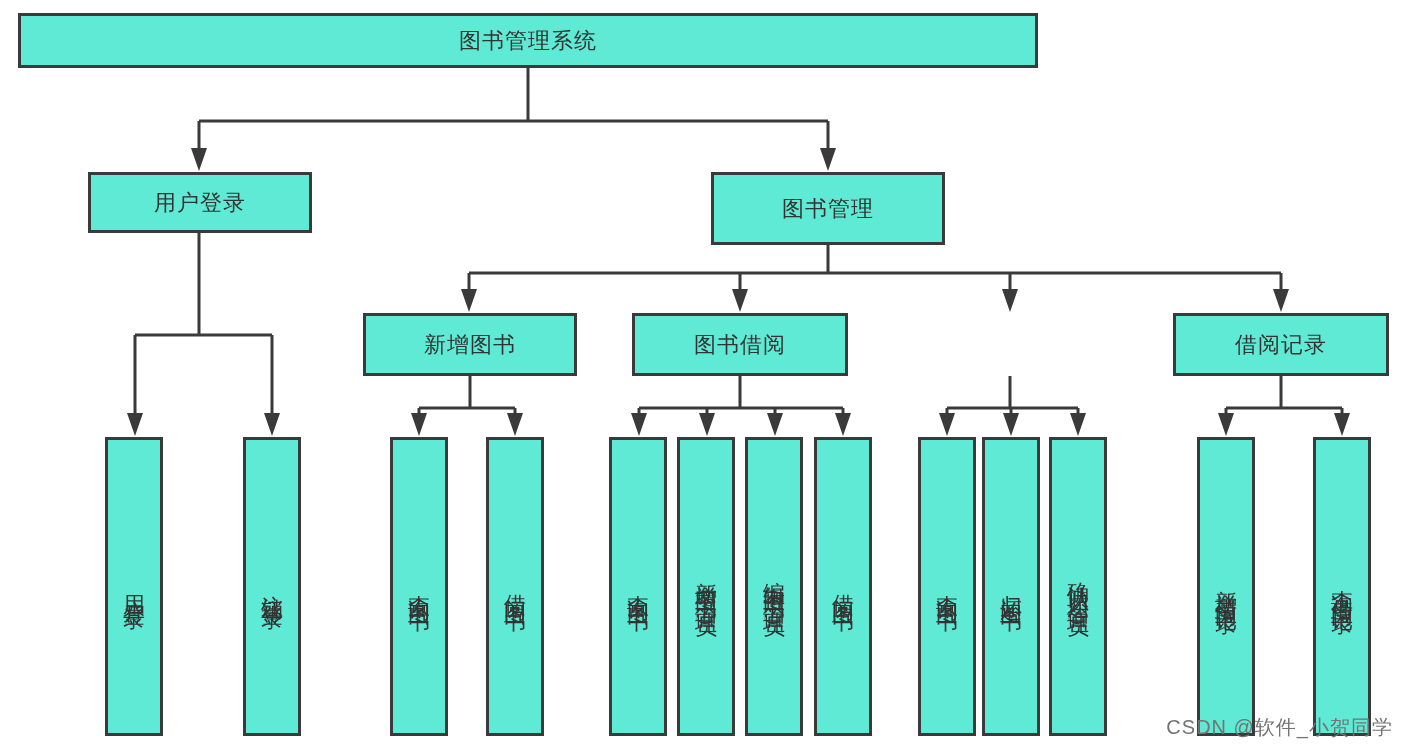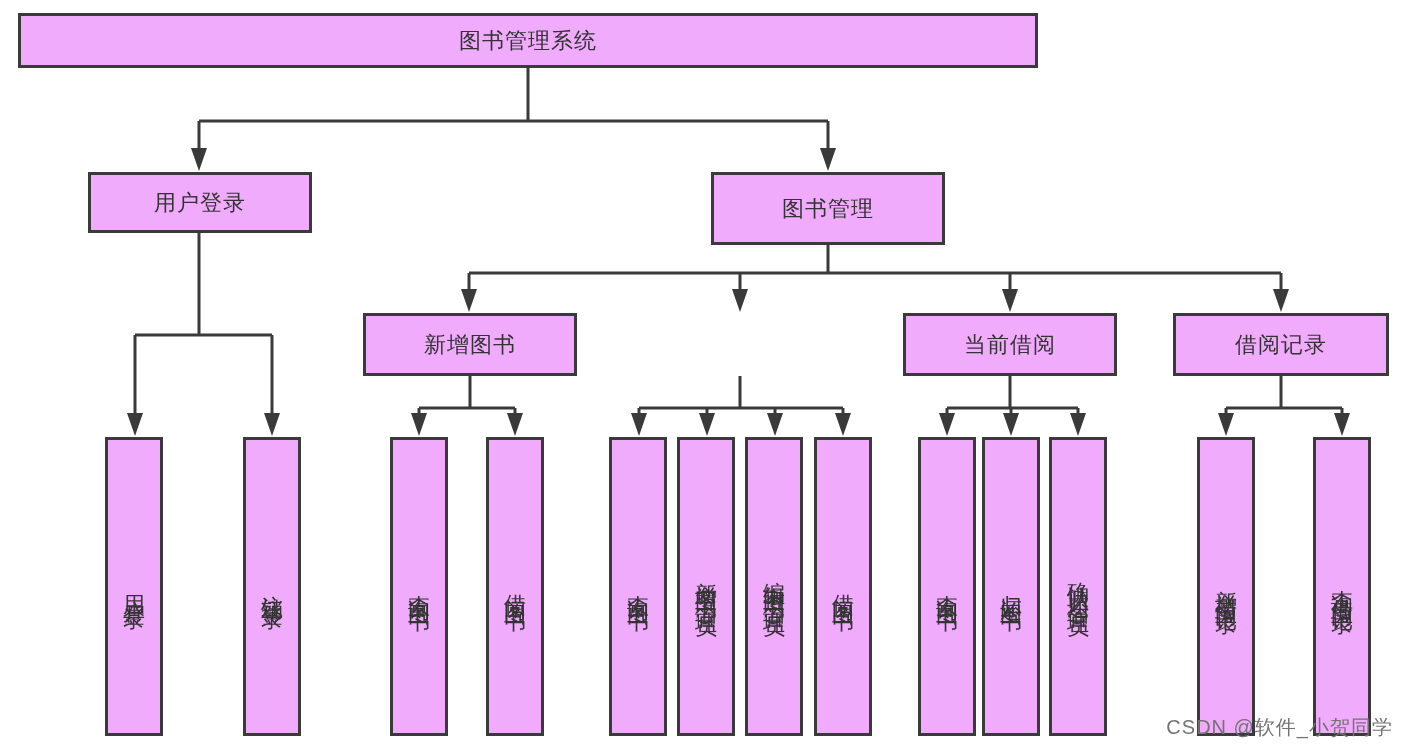--- a/index.html
+++ b/index.html
@@ -4,21 +4,21 @@
 <style>
   html,body { margin:0; padding:0; background:#ffffff; }
   .stage {
     position:relative; width:1405px; height:747px;
     background:#ffffff; overflow:hidden;
     font-family:"Liberation Sans", sans-serif;
   }
   .connector-svg { position:absolute; left:0; top:0; width:1405px; height:747px; }
   .node {
     position:absolute; box-sizing:border-box;
-    border:3px solid #3a3a3a; background:#f0abfc;
+    border:3px solid #3a3a3a; background:#5eead4;
     display:flex; align-items:center; justify-content:center;
     color:#333333; font-size:22px; letter-spacing:1px;
     white-space:nowrap;
   }
   .leaf { width:58px; top:437px; height:299px; }
   .leaf .vtext {
     writing-mode:vertical-rl;
     font-size:22px; letter-spacing:5px; line-height:1.1;
   }
   
@@ -79,21 +79,21 @@
       <use href="#ah" x="1342" y="436"></use>
     </g>
   </svg>
 
   <div class="node n-root">图书管理系统</div>
 
   <div class="node n-user-login">用户登录</div>
   <div class="node n-book-mgmt">图书管理</div>
 
   <div class="node n-new-book">新增图书</div>
-  <div class="node n-current-borrow">当前借阅</div>
+  <div class="node n-book-borrow">图书借阅</div>
   <div class="node n-borrow-records">借阅记录</div>
 
   <div class="node leaf l-ul1">
     <span class="vtext">用户登录</span>
   </div>
   <div class="node leaf l-ul2">
     <span class="vtext">注销登录</span>
   </div>
 
   <div class="node leaf l-nb1">

